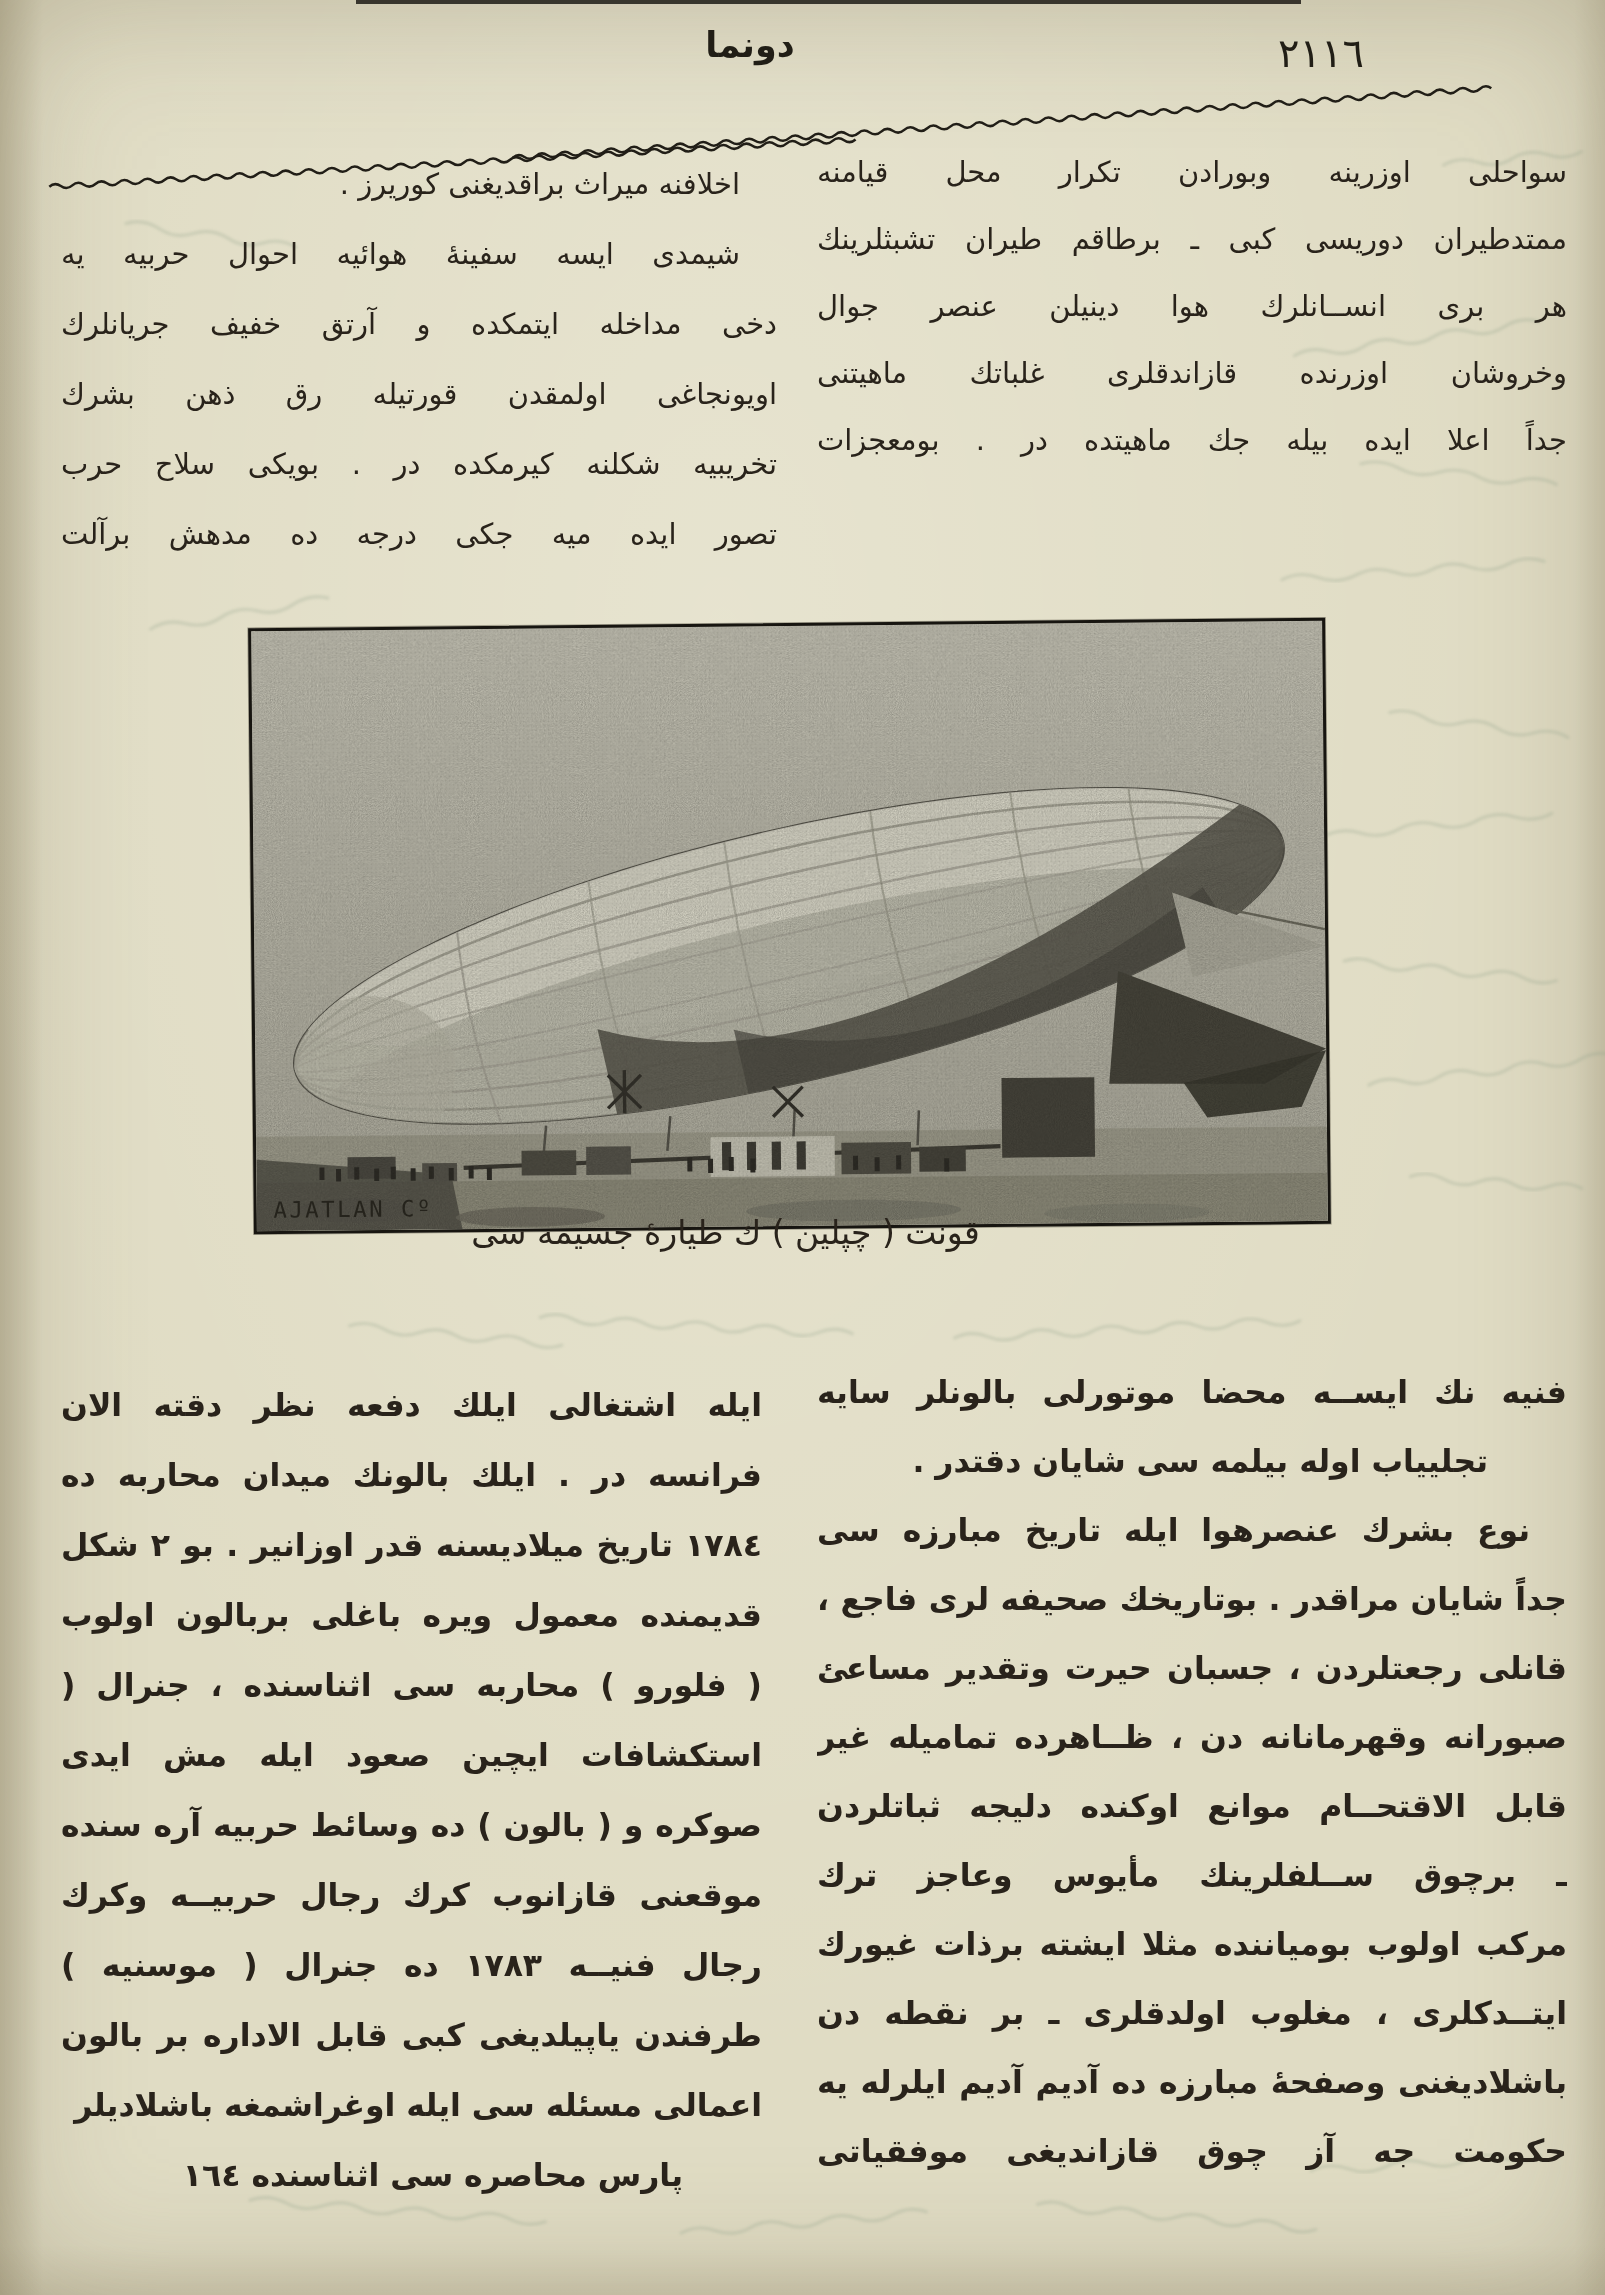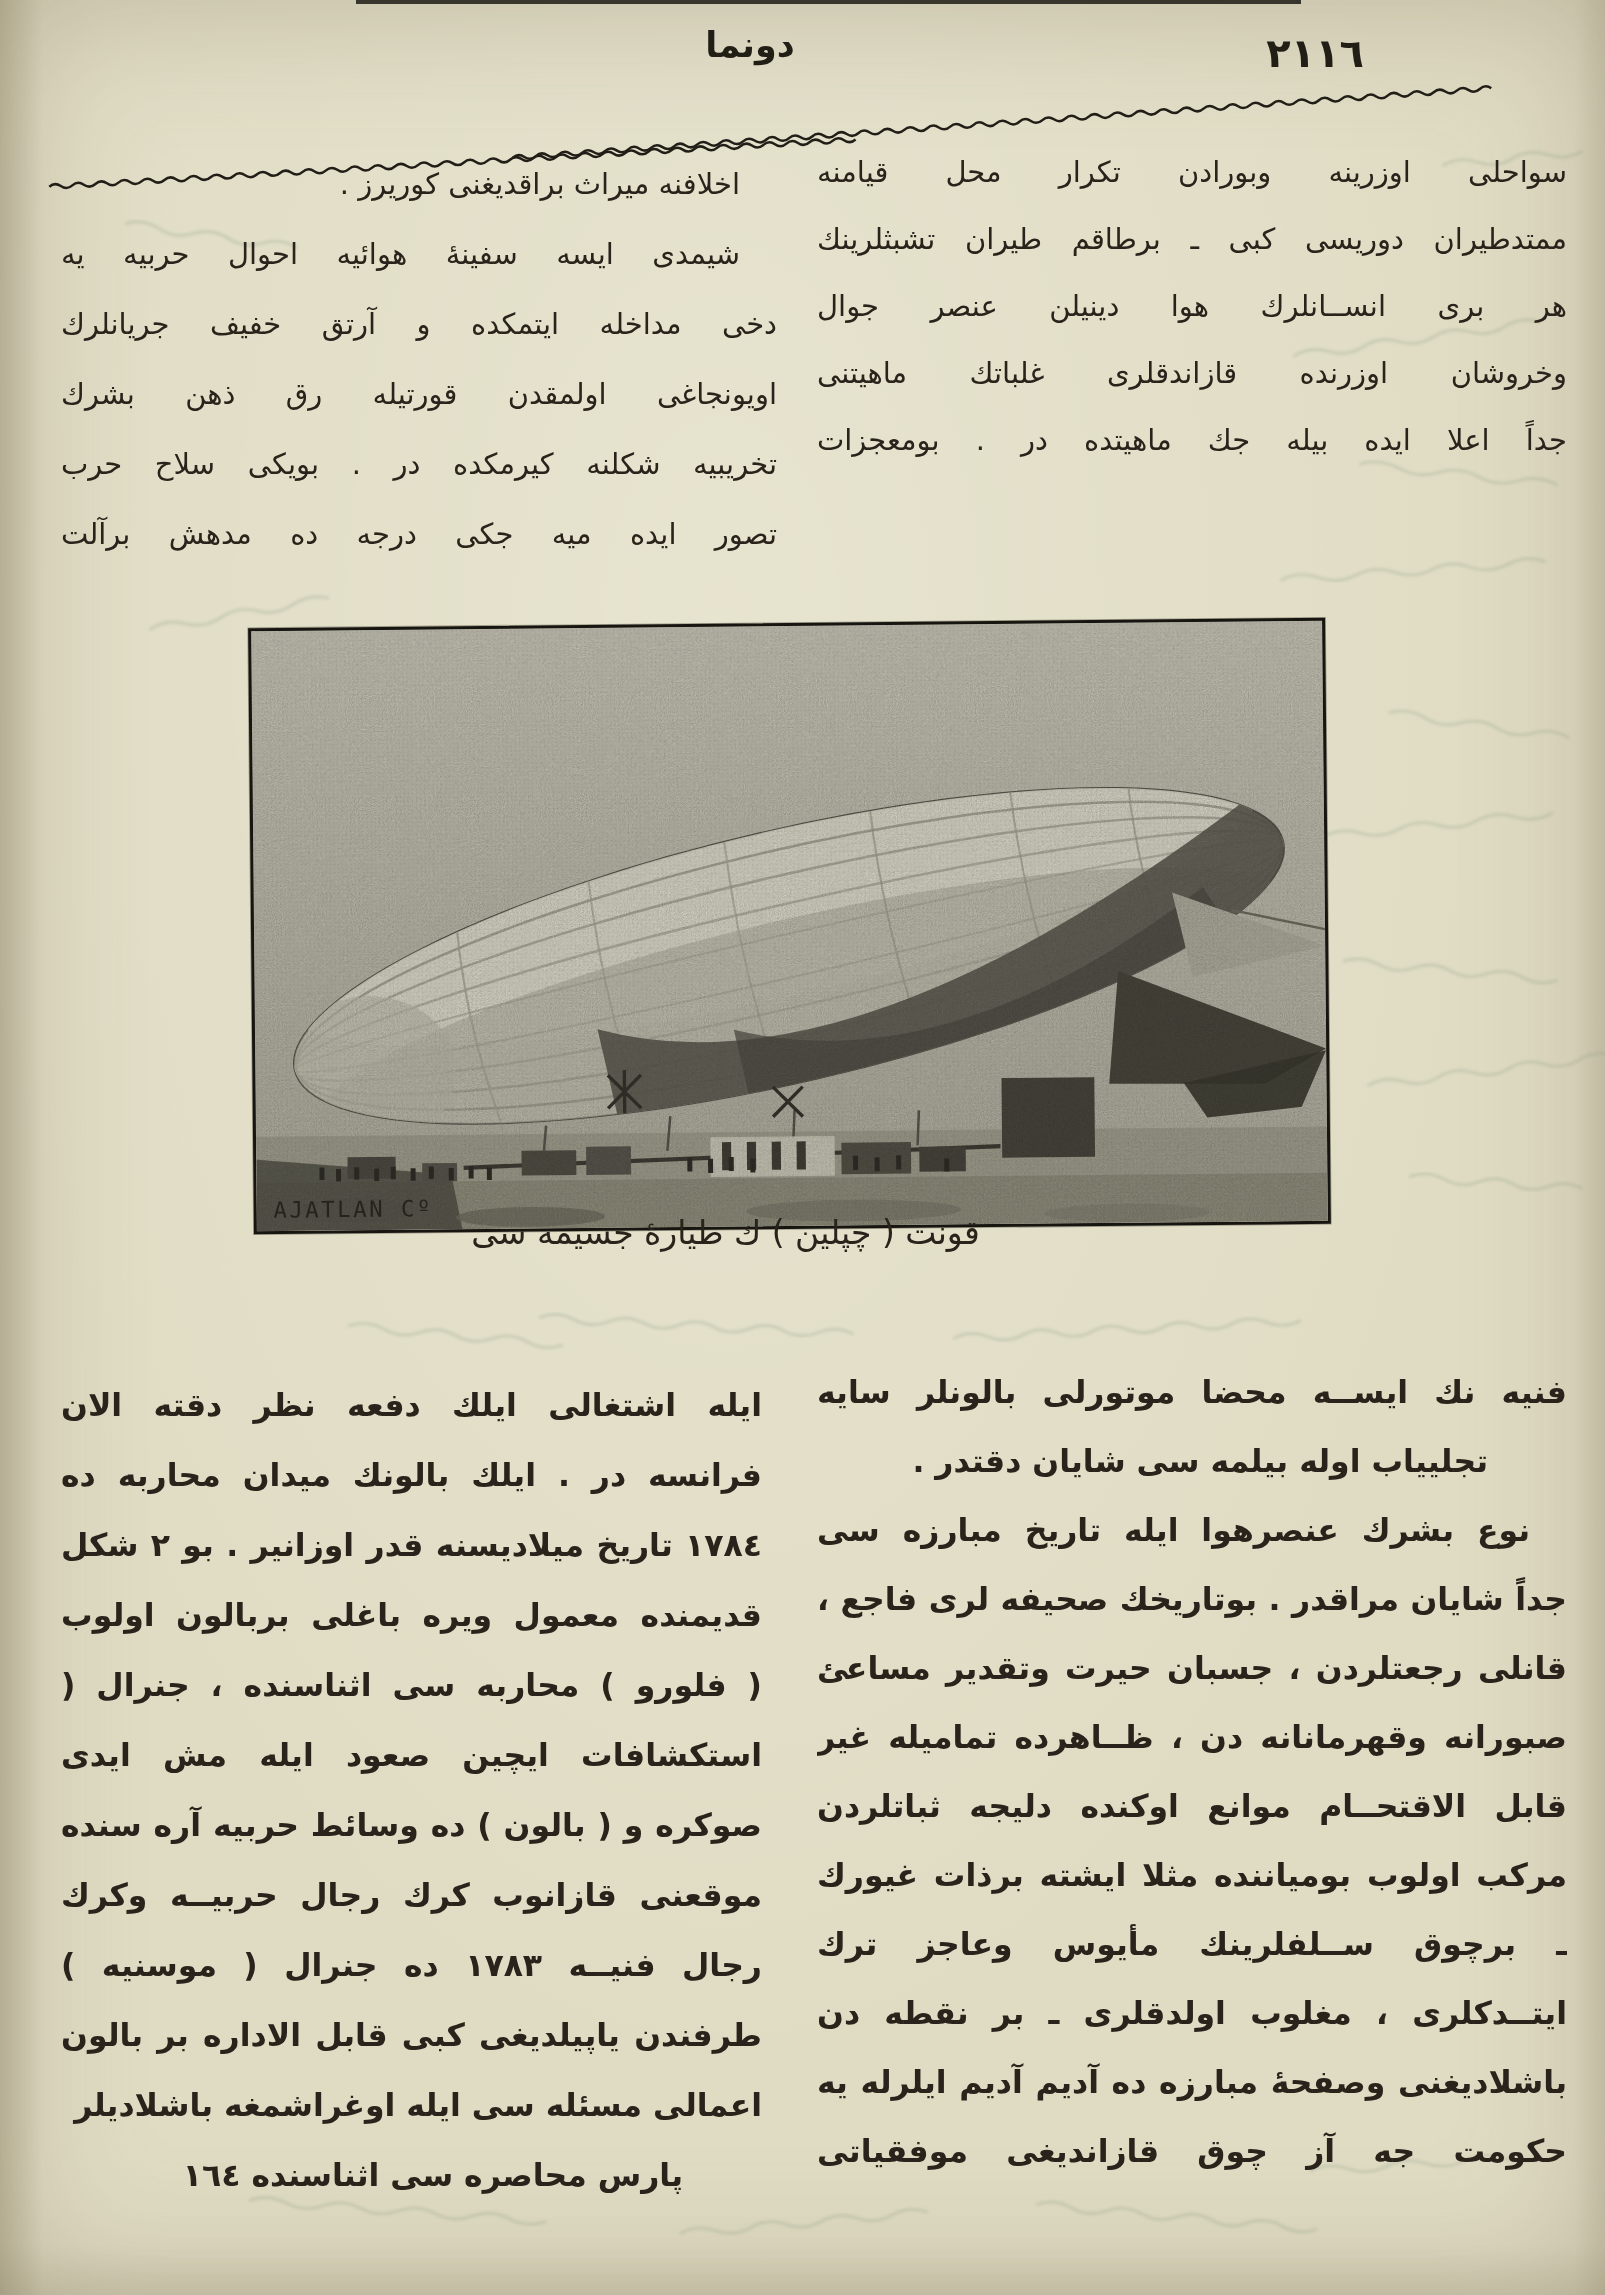--- a/index.html
+++ b/index.html
@@ -9,21 +9,21 @@
     background:
       radial-gradient(ellipse at 45% 28%, rgba(255,255,248,0.22), transparent 62%),
       linear-gradient(90deg, rgba(130,118,86,0.30), rgba(130,118,86,0) 43px),
       linear-gradient(270deg, rgba(130,118,86,0.16), rgba(130,118,86,0) 31.5px),
       linear-gradient(0deg, rgba(130,118,86,0.14), rgba(130,118,86,0) 50px),
       #e0dcc4;
     box-shadow: inset 0 0 141px rgba(108,98,66,0.33);
   }
   .bleed{position:absolute;left:0;top:0;z-index:1;}
   .top-rule{position:absolute;left:356px;top:0;width:945px;height:4.1px;background:#1d1b15;z-index:4;opacity:.85;}
-  .page-number{position:absolute;top:30px;right:242px;font-size:40px;font-weight:bold;color:#211e16;z-index:4;}
+  .page-number{position:absolute;top:30px;right:242px;font-size:40px;font-weight:normal;color:#211e16;z-index:4;}
   .page-title{position:absolute;top:25px;left:692px;width:116px;text-align:center;font-size:35px;font-weight:bold;color:#211e16;z-index:4;direction:rtl;}
   .wavy{position:absolute;left:0;top:70px;z-index:4;}
   .col{position:absolute;direction:rtl;z-index:5;}
   .ln{
     font-size:29px;overflow:hidden;color:#29231b;
     height:var(--lh);line-height:var(--lh);
     text-align:justify;text-align-last:justify;
   }
   .col-upper-left{left:61px;top:149px;width:716px;--lh:70px;}
   .col-upper-right{left:817px;top:139px;width:750px;--lh:67px;}
@@ -223,22 +223,22 @@
   <div class="caption">قونت ( چپلين ) ك طيارۀ جسيمه سى</div>
 
   <div class="col col-lower-right">
     <div class="ln">فنيه نك ايســه محضا موتورلى بالونلر سايه سنده</div>
     <div class="ln end ind2">تجليياب اوله بيلمه سى شايان دقتدر .</div>
     <div class="ln ind">نوع بشرك عنصرهوا ايله تاريخ مبارزه سى</div>
     <div class="ln">جداً شايان مراقدر . بوتاريخك صحيفه لرى فاجع ،</div>
     <div class="ln">قانلى رجعتلردن ، جسبان حيرت وتقدير مساعئ</div>
     <div class="ln">صبورانه وقهرمانانه دن ، ظــاهرده تماميله غير</div>
     <div class="ln">قابل الاقتحــام موانع اوكنده دليجه ثباتلردن</div>
+    <div class="ln">ـ برچوق ســلفلرينك مأيوس وعاجز ترك</div>
     <div class="ln">مركب اولوب بومياننده مثلا ايشته برذات غيورك</div>
-    <div class="ln">ـ برچوق ســلفلرينك مأيوس وعاجز ترك</div>
     <div class="ln">ايتــدكلرى ، مغلوب اولدقلرى ـ بر نقطه دن</div>
     <div class="ln">باشلاديغنى وصفحۀ مبارزه ده آديم آديم ايلرله يه رك</div>
     <div class="ln">حكومت جه آز چوق قازانديغى موفقياتى رفقاسنه ،</div>
   </div>
 
   <div class="col col-lower-left">
     <div class="ln">ايله اشتغالى ايلك دفعه نظر دقته الان حكومت</div>
     <div class="ln">فرانسه در . ايلك بالونك ميدان محاربه ده كورلمه سى</div>
     <div class="ln">١٧٨٤ تاريخ ميلاديسنه قدر اوزانير . بو ٢ شكل</div>
     <div class="ln">قديمنده معمول ويره باغلى بربالون اولوب بونكله</div>

